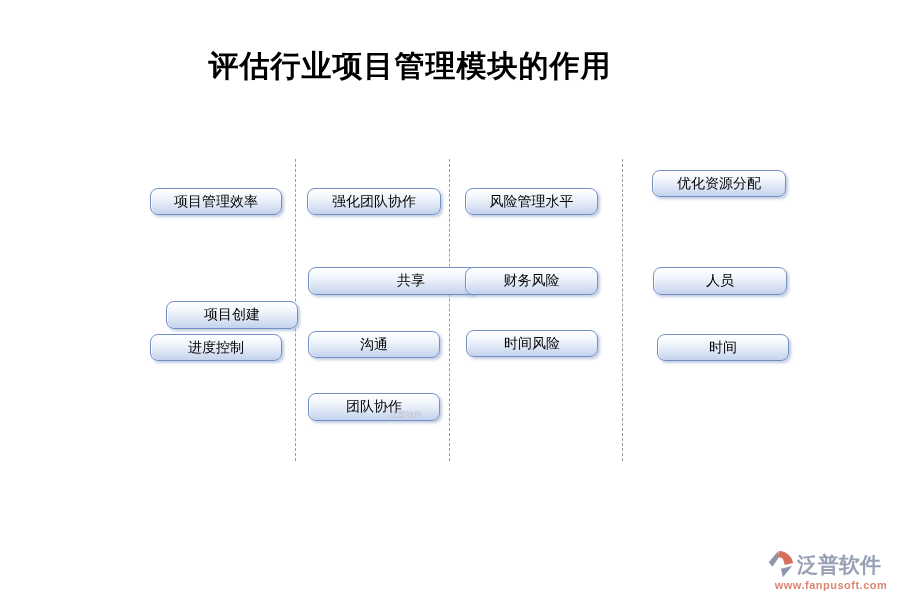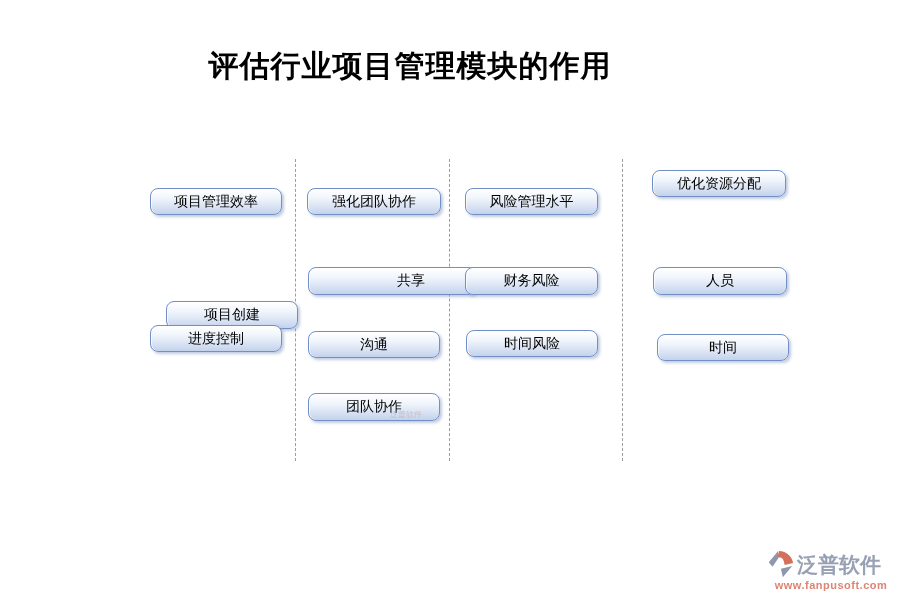--- a/index.html
+++ b/index.html
@@ -46,21 +46,21 @@
     display: flex;
     align-items: center;
     justify-content: center;
     font-size: 14px;
     color: #000000;
     white-space: nowrap;
   }
   
   .n-c1r1 { left: 150px; top: 188px; }
   .n-c1r2 { left: 166px; top: 267px; height: 26px; margin-top: 34px; }
-  .n-c1r3 { left: 150px; top: 325px; }
+  .n-c1r3 { left: 150px; top: 334px; }
   
   .n-c2r1 { left: 307px; top: 188px; width: 132px; }
   .n-c2r2 { left: 308px; top: 267px; height: 26px; padding-left: 37px; }
   .n-c2r3 { left: 308px; top: 331px; }
   .n-c2r4 { left: 308px; top: 393px; height: 26px; }
   
   .n-c3r1 { left: 465px; top: 188px; width: 131px; }
   .n-c3r2 { left: 465px; top: 267px; height: 26px; width: 131px; }
   .n-c3r3 { left: 466px; top: 330px; width: 130px; }
   

